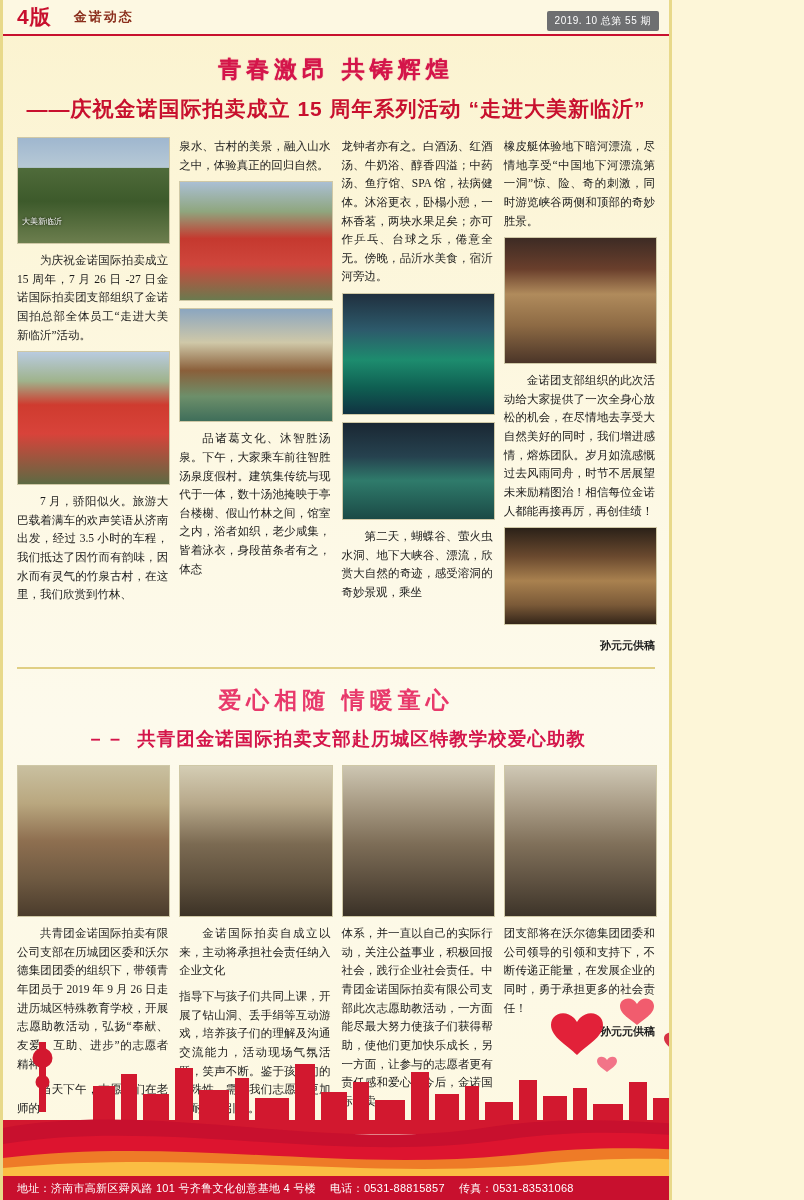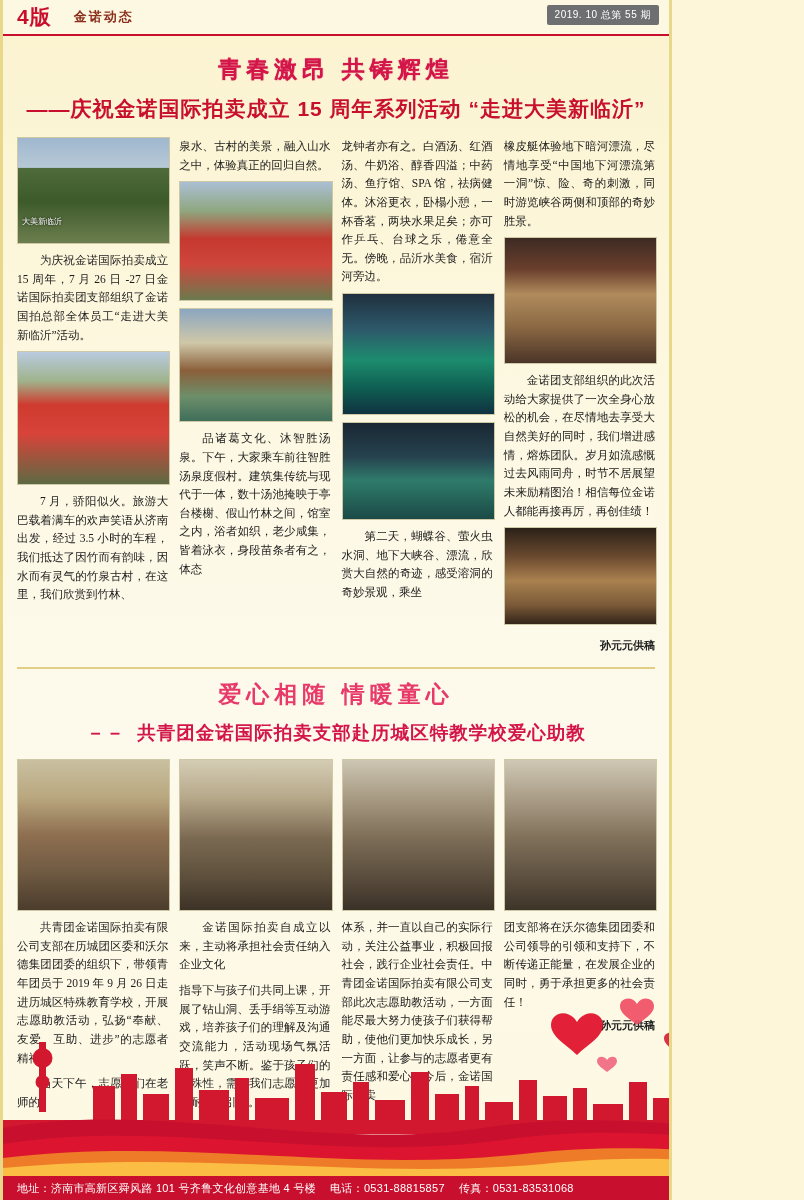--- a/index.html
+++ b/index.html
@@ -27,41 +27,41 @@
     color:#c8102e;font-weight:bold;font-size:21px;
     margin-left:14px;letter-spacing:1px;
     font-family:"Liberation Sans","DejaVu Sans",sans-serif;
   }
   .section-name{
     color:#8b2f1d;font-weight:bold;font-size:13px;margin-left:22px;
     letter-spacing:2px;
     font-family:"Liberation Sans","DejaVu Sans",sans-serif;
   }
   .issue-badge{
-    position:absolute;right:10px;top:5px;
+    position:absolute;right:10px;top:11px;
     background:#6e6f71;color:#fff;font-size:10px;
     padding:3px 8px;border-radius:2px;letter-spacing:.5px;
     font-family:"Liberation Sans","DejaVu Sans",sans-serif;
   }
   
   .article{padding:0 14px;position:relative;}
   .headline{
     text-align:center;color:#d4154a;font-weight:bold;
     font-size:23px;letter-spacing:5px;margin-top:18px;
     font-family:"Liberation Sans","DejaVu Sans",sans-serif;
     text-shadow:0 0 1px #d4154a;
   }
   .subhead{
     text-align:center;color:#c8102e;font-weight:bold;
     font-size:21px;letter-spacing:1px;margin-top:10px;
     font-family:"Liberation Sans","DejaVu Sans",sans-serif;
   }
   .headline2{
     text-align:center;color:#e8396b;font-weight:bold;
-    font-size:23px;letter-spacing:5px;margin-top:10px;
+    font-size:23px;letter-spacing:5px;margin-top:16px;
     font-family:"Liberation Sans","DejaVu Sans",sans-serif;
   }
   .subhead2{
     text-align:center;color:#d4154a;font-weight:bold;
     font-size:18.5px;letter-spacing:1px;margin-top:10px;
     font-family:Liberation Mono, monospace;
   }
   .cols{display:flex;gap:11px;margin-top:14px;}
   .col{width:182px;}
   .col.c2{width:182px;}

